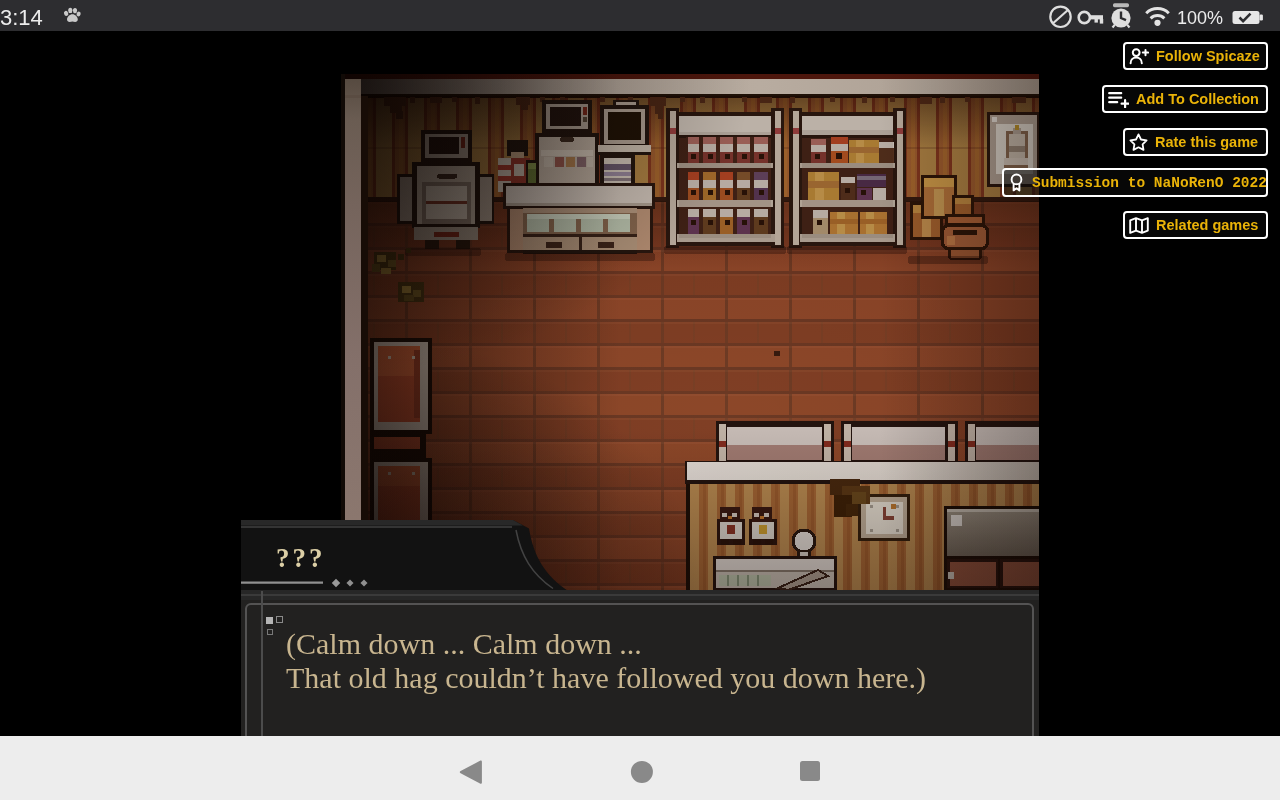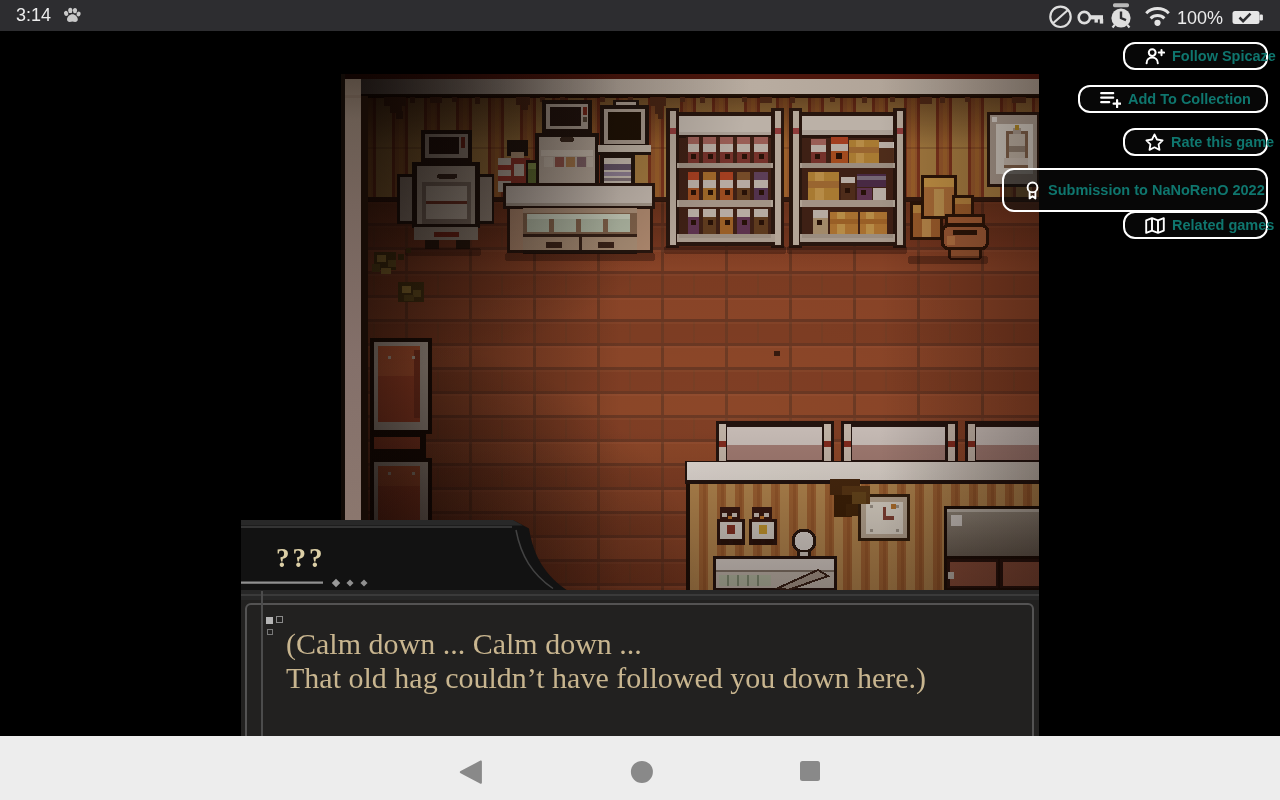--- a/index.html
+++ b/index.html
@@ -5,21 +5,21 @@
   html,body{margin:0;padding:0;}
   body{width:1280px;height:800px;background:#000;position:relative;overflow:hidden;
        font-family:"Liberation Sans",sans-serif;}
   .abs{position:absolute;}
 </style>
 </head>
 <body>
 
 <div class="abs" style="left:0;top:0;width:1280px;height:31px;background:#2d2d30;"></div>
 
-<div class="abs" style="left:16px;top:5px;color:#ececec;font-size:18px;">3:14</div>
+<div class="abs" style="left:0;top:5px;color:#ececec;font-size:22px;">3:14</div>
 
 <svg class="abs" style="left:62px;top:6px;" width="20" height="20" viewBox="0 0 20 20">
   <g fill="#c9c9c9">
     <ellipse cx="4.1" cy="7.4" rx="2.1" ry="2.6" transform="rotate(-20 4.1 7.4)"></ellipse>
     <ellipse cx="8.3" cy="4.4" rx="2.1" ry="2.7"></ellipse>
     <ellipse cx="13" cy="4.6" rx="2.1" ry="2.7"></ellipse>
     <ellipse cx="16.6" cy="8" rx="2" ry="2.5" transform="rotate(20 16.6 8)"></ellipse>
     <path d="M10.4 8.2c2.6 0 5.4 2.6 5.4 5.1 0 1.7-1.2 2.6-2.6 2.6-1.1 0-1.9-.5-2.8-.5s-1.7.5-2.8.5c-1.4 0-2.6-.9-2.6-2.6 0-2.5 2.8-5.1 5.4-5.1z"></path>
   </g>
 </svg>
@@ -675,44 +675,44 @@
   <div class="abs" style="left:25px;top:27px;width:7px;height:7px;background:#b5b5b5;"></div>
   <div class="abs" style="left:35px;top:26px;width:5px;height:5px;border:1.6px solid #8a8a8a;"></div>
   <div class="abs" style="left:25.5px;top:38.5px;width:4px;height:4px;border:1.6px solid #787878;"></div>
 
   <div class="abs" style="left:45px;top:37px;font-family:'Liberation Serif',serif;font-size:30px;line-height:34px;color:#c8b58f;white-space:pre;">(Calm down ... Calm down ...
 That old hag couldn’t have followed you down here.)</div>
 </div>
 
 <style>
 .ibtn{position:absolute;right:12px;height:28px;box-sizing:border-box;border:2px solid #fff;
-  border-radius:12px;background:rgba(12,12,12,0.55);color:#0f766e;font-weight:bold;font-size:14.5px;
-  display:flex;align-items:center;padding:0 20px;white-space:nowrap;}
+  border-radius:4px;background:rgba(12,12,12,0.55);color:#eab308;font-weight:bold;font-size:14.5px;
+  display:flex;align-items:center;padding:0 4px;white-space:nowrap;}
 .ibtn svg{margin-right:7px;flex:none;}
 </style>
 
 <div class="ibtn" style="top:42px;width:145px;">
   <svg width="20" height="18" viewBox="0 0 20 18" fill="none" stroke="#fff" stroke-width="2" stroke-linecap="round">
     <circle cx="7.2" cy="5.6" r="3.4"></circle>
     <path d="M1.6 16.2c0-3.6 2.6-5.6 5.6-5.6s5.6 2 5.6 5.6"></path>
     <path d="M13.8 5.6h5.4M16.5 2.9v5.4"></path>
   </svg>Follow Spicaze</div>
 
-<div class="ibtn" style="top:85px;width:190px;">
+<div class="ibtn" style="top:85px;width:166px;">
   <svg width="21" height="17" viewBox="0 0 21 17" fill="none" stroke="#fff" stroke-width="2.2" stroke-linecap="round">
     <path d="M1.2 2.2h12M1.2 6.7h12M1.2 11.2h8"></path>
     <path d="M13.6 12.7h7M17.1 9.2v7"></path>
   </svg>Add To Collection</div>
 
 <div class="ibtn" style="top:128px;width:145px;margin-left:20px;">
   <svg width="19" height="18" viewBox="0 0 19 18" fill="none" stroke="#fff" stroke-width="1.8" stroke-linejoin="round">
     <path d="M9.5 1.4l2.5 5.1 5.6.8-4 4 .9 5.6-5-2.6-5 2.6.9-5.6-4-4 5.6-.8z"></path>
   </svg>Rate this game</div>
 
-<div class="ibtn" style="top:168px;width:266px;height:44px;">
+<div class="ibtn" style="top:168px;width:266px;height:29px;font-family:Liberation Mono, monospace;">
   <svg width="17" height="19" viewBox="0 0 17 19" fill="none" stroke="#fff" stroke-width="1.9">
     <circle cx="8.5" cy="6.4" r="4.9"></circle>
     <path d="M5.6 10.4v7l2.9-2.1 2.9 2.1v-7" stroke-linejoin="round"></path>
   </svg>Submission to NaNoRenO 2022</div>
 
 <div class="ibtn" style="top:211px;width:145px;margin-left:24px;">
   <svg width="20" height="17" viewBox="0 0 20 17" fill="none" stroke="#fff" stroke-width="1.9" stroke-linejoin="round">
     <path d="M1.2 3.4L7 1.2l6 2.2 5.8-2.2v12.4L13 15.8 7 13.6l-5.8 2.2z"></path>
     <path d="M7 1.2v12.4M13 3.4v12.4"></path>
   </svg>Related games</div>

